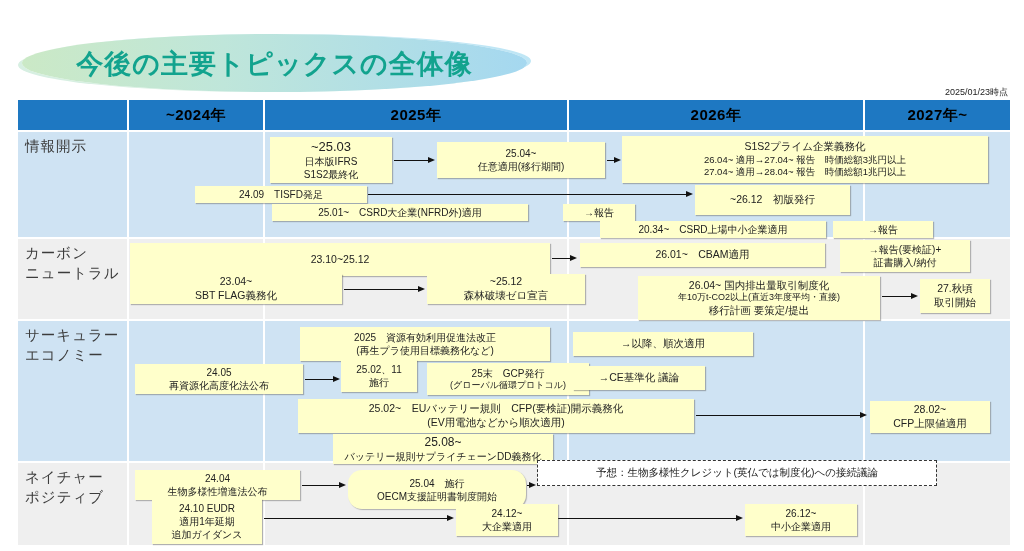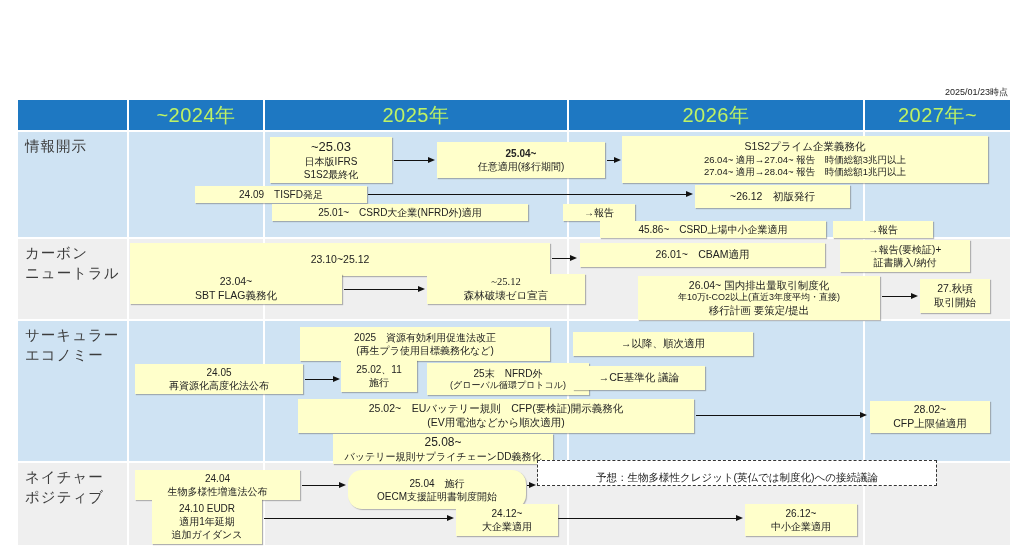--- a/index.html
+++ b/index.html
@@ -16,22 +16,22 @@
     box-shadow:-6px 2px 0 -2px #d7efe2, 6px -2px 0 -2px #bfe6f5;
   }
   .title-text{
     position:absolute;width:100%;text-align:center;top:12px;
     font-size:27px;font-weight:bold;color:#12a38e;letter-spacing:1px;
     white-space:nowrap;
   }
   .date-note{position:absolute;right:16px;top:86px;font-size:9px;color:#222;}
 
   .hdr{
-    position:absolute;background:#1e78c2;color:#bef264;font-weight:normal;
-    font-size:20px;display:flex;align-items:center;justify-content:center;
+    position:absolute;background:#1e78c2;color:#000000;font-weight:bold;
+    font-size:15px;display:flex;align-items:center;justify-content:center;
     letter-spacing:0.5px;z-index:2;
   }
   .rowbg{position:absolute;z-index:1;}
   .sep{position:absolute;width:2px;background:#ffffff;z-index:3;}
   .rowlabel{
     position:absolute;font-size:14.5px;color:#3c3c3c;line-height:1.4;
     z-index:4;letter-spacing:1px;white-space:nowrap;
   }
   .note{
     position:absolute;background:#ffffcb;
@@ -44,20 +44,24 @@
   .arrow{position:absolute;height:0;border-top:1.4px solid #111;z-index:4;}
   .arrow .head{
     position:absolute;right:-7px;top:-4.4px;width:0;height:0;
     border-left:7px solid #111;border-top:3.7px solid transparent;border-bottom:3.7px solid transparent;
   }
 </style>
 </head>
 <body>
 
 <div id="canvas">
+  <div class="title-wrap">
+    <div class="title-ellipse"></div>
+    <div class="title-text">今後の主要トピックスの全体像</div>
+  </div>
   <div class="date-note">2025/01/23時点</div>
   <div id="stage">
       <div class="hdr" style="left: 18px; top: 100px; width: 109px; height: 30px;"></div>
       <div class="hdr" style="left: 129px; top: 100px; width: 134px; height: 30px;">~2024年</div>
       <div class="hdr" style="left: 265px; top: 100px; width: 302px; height: 30px;">2025年</div>
       <div class="hdr" style="left: 569px; top: 100px; width: 294px; height: 30px;">2026年</div>
       <div class="hdr" style="left: 865px; top: 100px; width: 145px; height: 30px;">2027年~</div>
       <div class="rowbg" style="left: 18px; top: 132px; width: 992px; height: 105px; background: rgb(207, 227, 243);"></div>
       <div class="rowlabel" style="left: 25px; top: 136px;">
         <div>情報開示</div>
@@ -70,42 +74,42 @@
       </div>
       <div class="arrow" style="left: 368px; top: 194px; width: 318px;">
         <div class="head"></div>
       </div>
       <div class="note" style="left: 270px; top: 137px; width: 122px; height: 46px;">
         <div class="ln" style="font-size: 13px;">~25.03</div>
         <div class="ln" style="font-size: 10px;">日本版IFRS</div>
         <div class="ln" style="font-size: 10px;">S1S2最終化</div>
       </div>
       <div class="note" style="left: 437px; top: 142px; width: 168px; height: 36px;">
-        <div class="ln" style="font-size: 10px; font-weight: bold;">25.04~</div>
+        <div class="ln" style="font-size: 10px;">25.04~</div>
         <div class="ln" style="font-size: 10px;">任意適用(移行期間)</div>
       </div>
       <div class="note" style="left: 622px; top: 136px; width: 366px; height: 47px;">
         <div class="ln" style="font-size: 10.5px;">S1S2プライム企業義務化</div>
         <div class="ln" style="font-size: 9.5px;">26.04~ 適用→27.04~ 報告　時価総額3兆円以上</div>
         <div class="ln" style="font-size: 9.5px;">27.04~ 適用→28.04~ 報告　時価総額1兆円以上</div>
       </div>
       <div class="note" style="left: 195px; top: 186px; width: 172px; height: 17px;">
         <div class="ln" style="font-size: 10px;">24.09　TISFD発足</div>
       </div>
-      <div class="note" style="left: 695px; top: 185px; width: 155px; height: 23px;">
+      <div class="note" style="left: 695px; top: 185px; width: 155px; height: 30px;">
         <div class="ln" style="font-size: 10.5px;">~26.12　初版発行</div>
       </div>
       <div class="note" style="left: 272px; top: 204px; width: 256px; height: 17px;">
         <div class="ln" style="font-size: 10px;">25.01~　CSRD大企業(NFRD外)適用</div>
       </div>
       <div class="note" style="left: 563px; top: 204px; width: 72px; height: 17px;">
         <div class="ln" style="font-size: 10px;">→報告</div>
       </div>
       <div class="note" style="left: 600px; top: 221px; width: 226px; height: 17px;">
-        <div class="ln" style="font-size: 10px;">45.86~　CSRD上場中小企業適用</div>
+        <div class="ln" style="font-size: 10px;">20.34~　CSRD上場中小企業適用</div>
       </div>
       <div class="note" style="left: 833px; top: 221px; width: 100px; height: 17px;">
         <div class="ln" style="font-size: 10px;">→報告</div>
       </div>
       <div class="rowbg" style="left: 18px; top: 239px; width: 992px; height: 80px; background: rgb(239, 239, 239);"></div>
       <div class="rowlabel" style="left: 25px; top: 243px;">
         <div>カーボン</div>
         <div>ニュートラル</div>
       </div>
       <div class="arrow" style="left: 552px; top: 258px; width: 18px;">
@@ -125,21 +129,21 @@
       </div>
       <div class="note" style="left: 840px; top: 240px; width: 130px; height: 32px;">
         <div class="ln" style="font-size: 10px;">→報告(要検証)+</div>
         <div class="ln" style="font-size: 10px;">証書購入/納付</div>
       </div>
       <div class="note" style="left: 130px; top: 274px; width: 212px; height: 30px;">
         <div class="ln" style="font-size: 10.5px;">23.04~</div>
         <div class="ln" style="font-size: 10.5px;">SBT FLAG義務化</div>
       </div>
       <div class="note" style="left: 427px; top: 274px; width: 158px; height: 30px;">
-        <div class="ln" style="font-size: 10.5px; font-family: Liberation Serif, serif;">~25.12</div>
+        <div class="ln" style="font-size: 10.5px;">~25.12</div>
         <div class="ln" style="font-size: 10.5px;">森林破壊ゼロ宣言</div>
       </div>
       <div class="note" style="left: 638px; top: 276px; width: 242px; height: 44px;">
         <div class="ln" style="font-size: 10.5px;">26.04~ 国内排出量取引制度化</div>
         <div class="ln" style="font-size: 9px;">年10万t-CO2以上(直近3年度平均・直接)</div>
         <div class="ln" style="font-size: 10.5px;">移行計画 要策定/提出</div>
       </div>
       <div class="note" style="left: 920px; top: 279px; width: 70px; height: 34px;">
         <div class="ln" style="font-size: 10.5px;">27.秋頃</div>
         <div class="ln" style="font-size: 10.5px;">取引開始</div>
@@ -164,21 +168,21 @@
       </div>
       <div class="note" style="left: 135px; top: 364px; width: 168px; height: 30px;">
         <div class="ln" style="font-size: 10px;">24.05</div>
         <div class="ln" style="font-size: 10px;">再資源化高度化法公布</div>
       </div>
       <div class="note" style="left: 341px; top: 360px; width: 76px; height: 32px;">
         <div class="ln" style="font-size: 10px;">25.02、11</div>
         <div class="ln" style="font-size: 10px;">施行</div>
       </div>
       <div class="note" style="left: 427px; top: 363px; width: 162px; height: 32px;">
-        <div class="ln" style="font-size: 10px;">25末　NFRD外</div>
+        <div class="ln" style="font-size: 10px;">25末　GCP発行</div>
         <div class="ln" style="font-size: 9px;">(グローバル循環プロトコル)</div>
       </div>
       <div class="note" style="left: 573px; top: 366px; width: 132px; height: 24px;">
         <div class="ln" style="font-size: 10.5px;">→CE基準化 議論</div>
       </div>
       <div class="note" style="left: 298px; top: 399px; width: 396px; height: 34px;">
         <div class="ln" style="font-size: 10.5px;">25.02~　EUバッテリー規則　CFP(要検証)開示義務化</div>
         <div class="ln" style="font-size: 10.5px;">(EV用電池などから順次適用)</div>
       </div>
       <div class="note" style="left: 870px; top: 401px; width: 120px; height: 32px;">
@@ -207,21 +211,21 @@
         <div class="head"></div>
       </div>
       <div class="note" style="left: 135px; top: 470px; width: 165px; height: 30px;">
         <div class="ln" style="font-size: 10px; text-align: right;">24.04</div>
         <div class="ln" style="font-size: 10px;">生物多様性増進法公布</div>
       </div>
       <div class="note" style="left: 348px; top: 470px; width: 178px; height: 39px; border-radius: 14px;">
         <div class="ln" style="font-size: 10px;">25.04　施行</div>
         <div class="ln" style="font-size: 10px;">OECM支援証明書制度開始</div>
       </div>
-      <div class="note dashed" style="left: 537px; top: 460px; width: 398px; height: 24px; justify-content: flex-end;">
+      <div class="note dashed" style="left: 537px; top: 460px; width: 398px; height: 24px;">
         <div class="ln" style="font-size: 10.5px;">予想：生物多様性クレジット(英仏では制度化)への接続議論</div>
       </div>
       <div class="note" style="left: 152px; top: 499px; width: 110px; height: 45px;">
         <div class="ln" style="font-size: 10px;">24.10 EUDR</div>
         <div class="ln" style="font-size: 10px;">適用1年延期</div>
         <div class="ln" style="font-size: 10px;">追加ガイダンス</div>
       </div>
       <div class="note" style="left: 456px; top: 504px; width: 102px; height: 32px;">
         <div class="ln" style="font-size: 10px;">24.12~</div>
         <div class="ln" style="font-size: 10px;">大企業適用</div>

